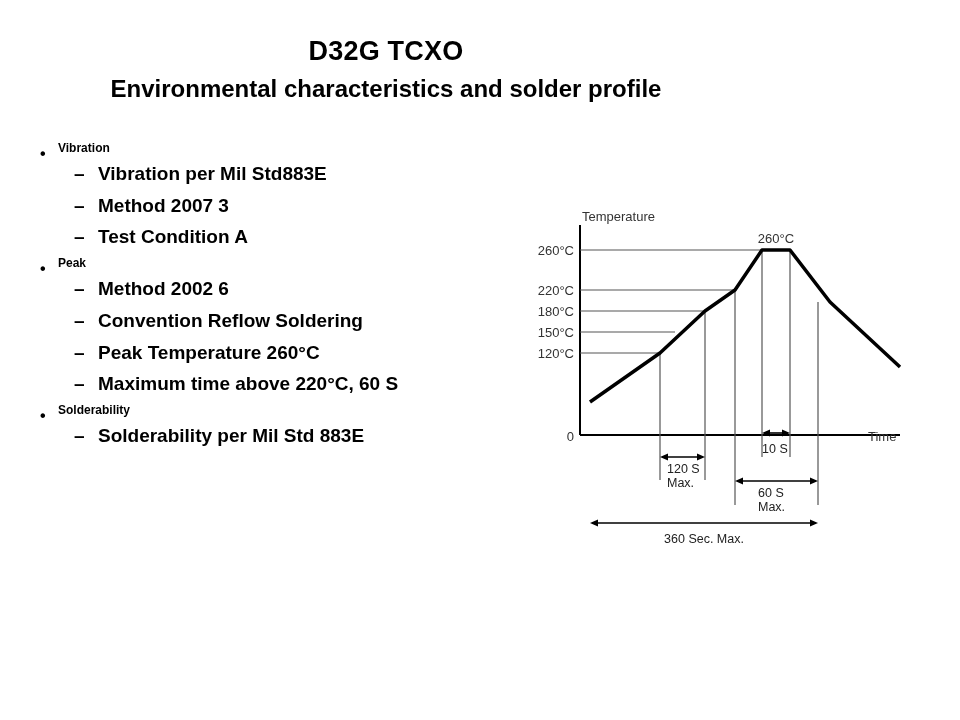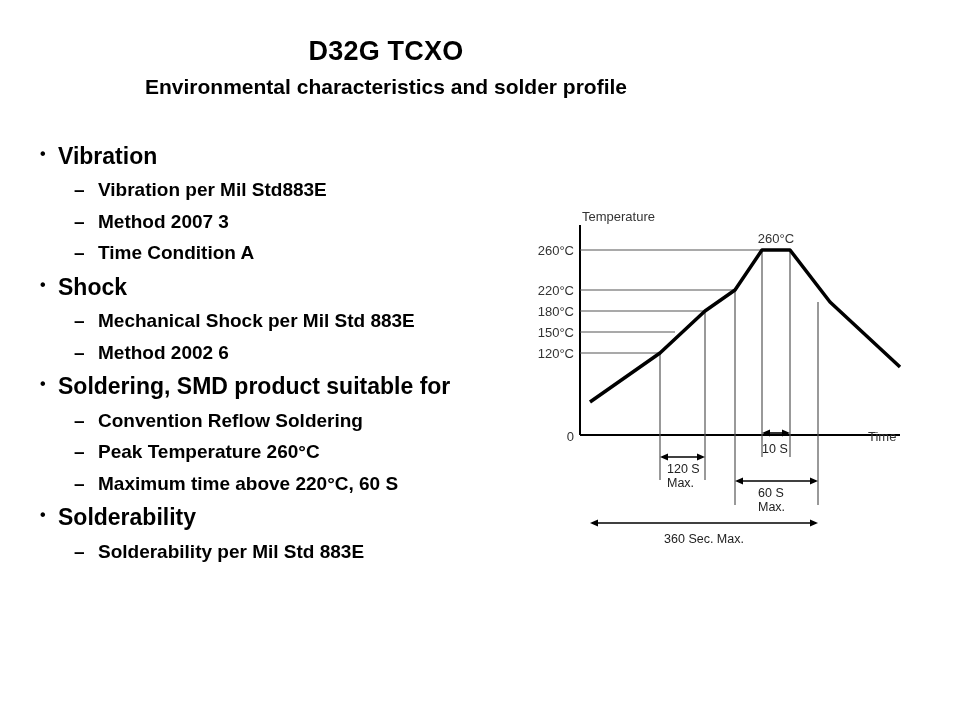--- a/index.html
+++ b/index.html
@@ -24,38 +24,38 @@
     text-align: center;
     padding-top: 36px;
   }
   .title-main {
     font-size: 27px;
     font-weight: bold;
     letter-spacing: 0.2px;
     line-height: 1.15;
   }
   .title-sub {
-    font-size: 21px;
+    font-size: 24px;
     font-weight: bold;
     margin-top: 8px;
     line-height: 1.15;
   }
   .content {
     position: absolute;
     top: 140px;
     left: 36px;
     width: 470px;
   }
   ul.bullets {
     list-style: none;
     margin: 0;
     padding: 0;
   }
   li.lvl1 {
-    font-size: 23px;
+    font-size: 12px;
     font-weight: bold;
     margin: 0 0 3px 0;
     padding-left: 22px;
     position: relative;
     line-height: 1.45;
   }
   li.lvl1::before {
     content: "\2022";
     position: absolute;
     left: 4px;
@@ -97,25 +97,23 @@
   <div class="title-block">
     <div class="title-main">D32G TCXO</div>
     <div class="title-sub">Environmental characteristics and solder profile</div>
   </div>
 
   <div class="content">
     <ul class="bullets">
       <li class="lvl1">Vibration</li>
       <li class="lvl2">Vibration per Mil Std883E</li>
       <li class="lvl2">Method 2007 3</li>
-      <li class="lvl2">Time Condition A</li>
-      <li class="lvl1">Shock</li>
-      <li class="lvl2">Mechanical Shock per Mil Std 883E</li>
+      <li class="lvl2">Test Condition A</li>
+      <li class="lvl1">Peak</li>
       <li class="lvl2">Method 2002 6</li>
-      <li class="lvl1">Soldering, SMD product suitable for</li>
       <li class="lvl2">Convention Reflow Soldering</li>
       <li class="lvl2">Peak Temperature 260°C</li>
       <li class="lvl2">Maximum time above 220°C, 60 S</li>
       <li class="lvl1">Solderability</li>
       <li class="lvl2">Solderability per Mil Std 883E</li>
     </ul>
   </div>
 
   <div class="figure">
     <svg class="fig-svg" width="440" height="360" viewBox="0 0 440 360" xmlns="http://www.w3.org/2000/svg">

